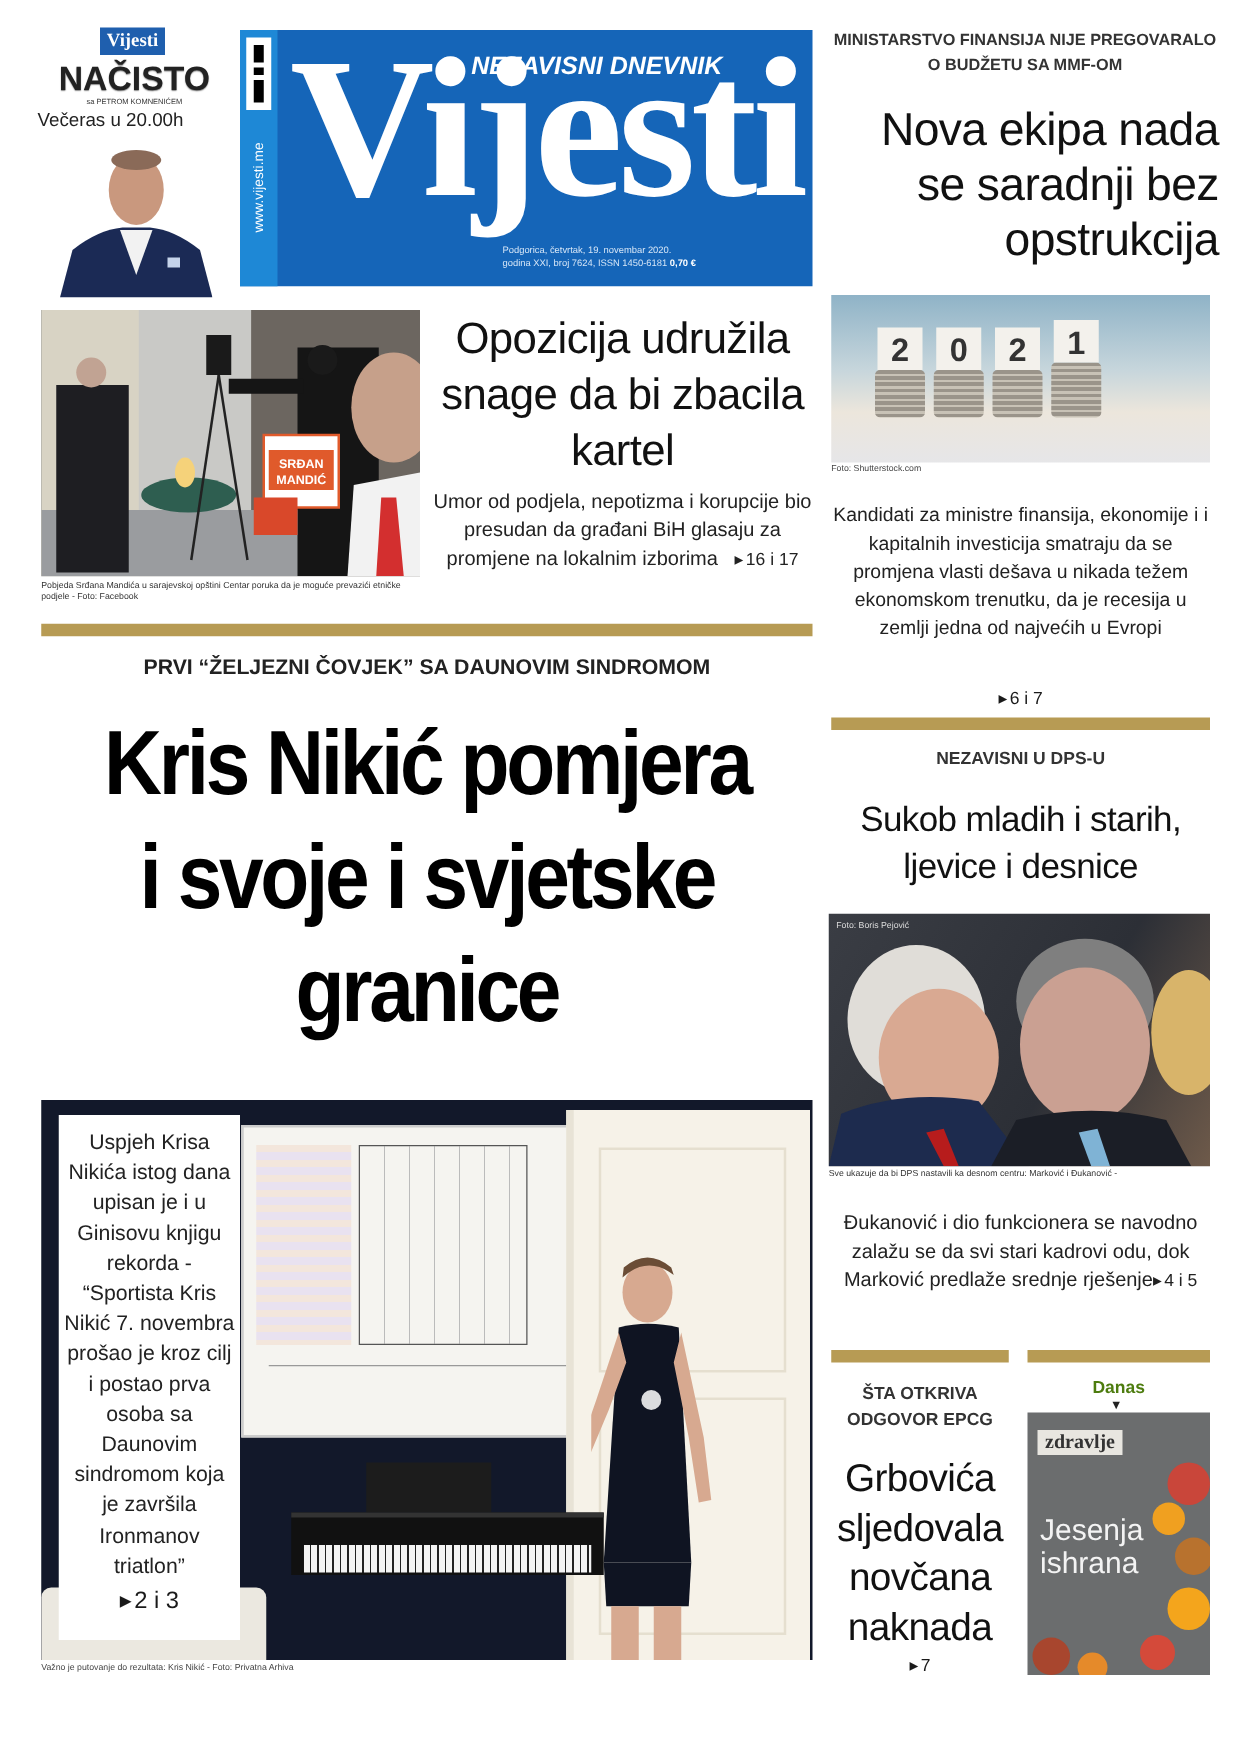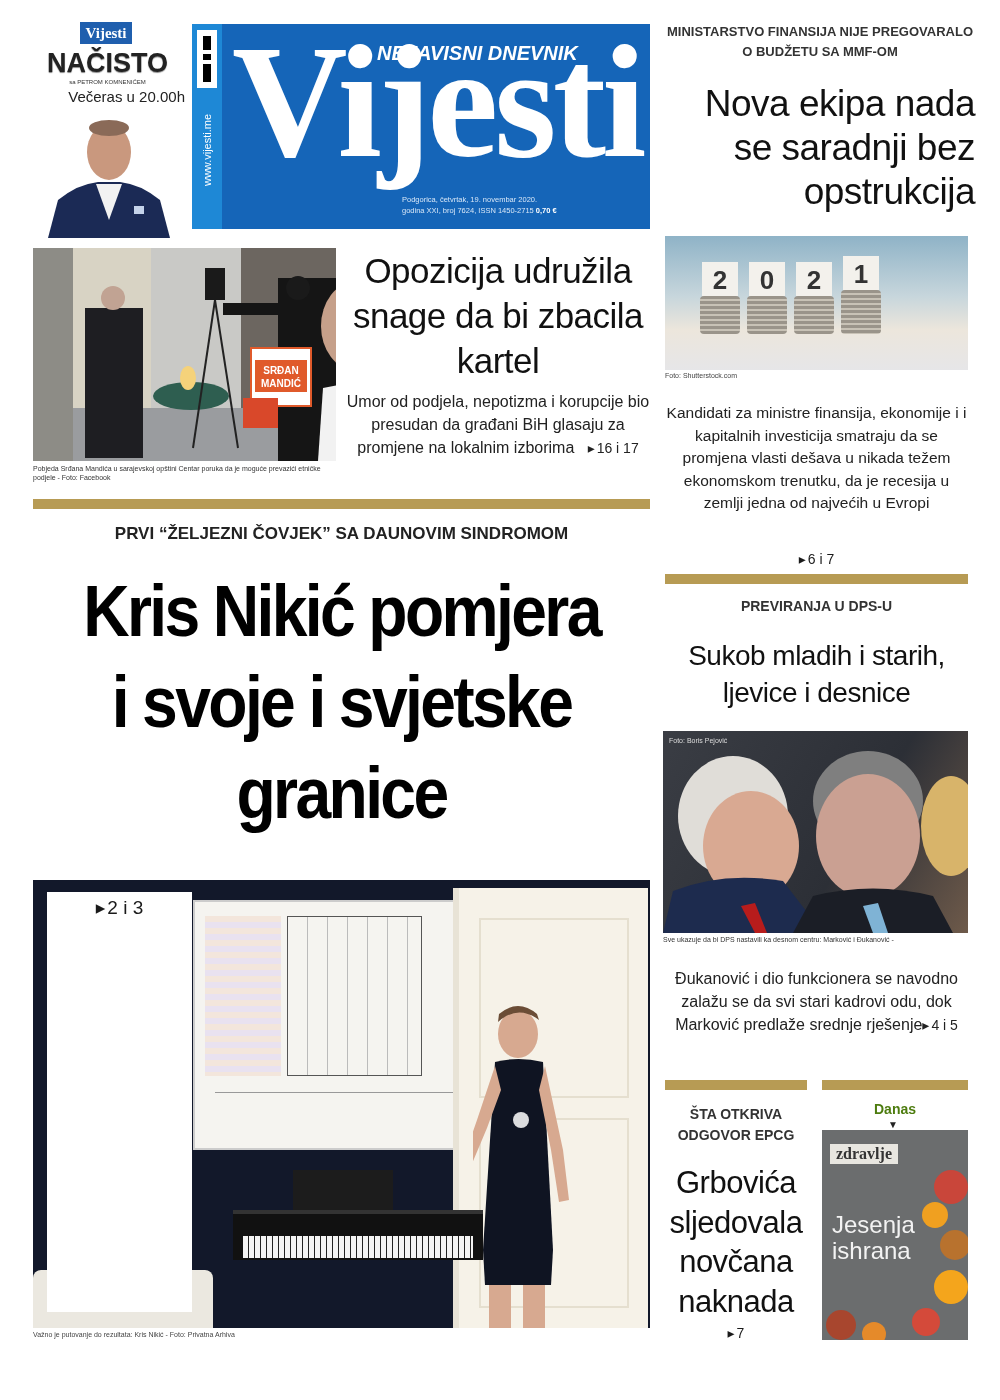--- a/index.html
+++ b/index.html
@@ -7,40 +7,40 @@
   body { position: relative; font-family: "Liberation Sans", "DejaVu Sans", sans-serif; color: #1a1a1a; }
   .abs { position: absolute; }
   .center { text-align: center; }
   .gold { background: #b79b54; }
 
   
   #promo { left: 30px; top: 18px; width: 155px; height: 222px; }
   #promo .mini-logo { position: absolute; left: 50px; top: 4px; width: 52px; height: 22px; background: #1f5fae; color: #fff; font-family: "Liberation Serif", serif; font-weight: bold; font-size: 15px; text-align: center; line-height: 22px; }
   #promo .title { position: absolute; left: 0; top: 30px; width: 155px; font-weight: bold; font-size: 27px; letter-spacing: 0px; color: #222; text-align: center; text-shadow: 0 1px 1px #888; }
   #promo .sub { position: absolute; left: 0; top: 61px; width: 155px; font-size: 6px; text-align: center; color: #333; }
-  #promo .time { position: absolute; left: 0; top: 70px; width: 155px; font-size: 15px; text-align: right; color: #222; }
+  #promo .time { position: absolute; left: 0; top: 70px; width: 155px; font-size: 15px; text-align: left; color: #222; }
   #promo .person { position: absolute; left: 18px; top: 92px; width: 122px; height: 128px; }
 
   
   #masthead { left: 192px; top: 24px; width: 458px; height: 205px; background: #1565b8; }
   #masthead .strip { position: absolute; left: 0; top: 0; width: 30px; height: 205px; background: #1e88d6; }
   #masthead .badge { position: absolute; left: 5px; top: 6px; width: 20px; height: 58px; background: #fff; }
   #masthead .badge i { position: absolute; left: 6px; width: 8px; background: #000; }
   #masthead .url { position: absolute; left: -50px; top: 120px; width: 130px; transform: rotate(-90deg); color: #fff; font-size: 11px; text-align: center; }
   #masthead .tagline { position: absolute; left: 185px; top: 18px; color: #fff; font-weight: bold; font-style: italic; font-size: 20px; }
   #masthead .logo { position: absolute; left: 40px; top: -2px; color: #fff; font-family: "Liberation Serif", "DejaVu Serif", serif; font-size: 160px; font-weight: bold; letter-spacing: -4px; line-height: 1; }
   #masthead .info { position: absolute; left: 210px; top: 170px; color: #d6e6f7; font-size: 7.5px; line-height: 11px; }
   #masthead .info b { color: #fff; }
 
   
   #top-right-kicker { left: 665px; top: 22px; width: 310px; font-weight: bold; font-size: 13px; line-height: 20px; color: #333; }
   #top-right-head { left: 665px; top: 82px; width: 310px; font-size: 37px; line-height: 44px; color: #111; letter-spacing: -0.5px; text-align: right; }
 
   
-  #opoz-photo { left: 33px; top: 248px; width: 303px; height: 213px; background: #8d8c86; overflow: hidden; padding-left: 40px; }
+  #opoz-photo { left: 33px; top: 248px; width: 303px; height: 213px; background: #8d8c86; overflow: hidden; }
   #opoz-caption { left: 33px; top: 464px; width: 305px; font-size: 7px; line-height: 9px; color: #333; }
   #opoz-head { left: 342px; top: 248px; width: 312px; font-size: 35px; line-height: 45px; color: #111; letter-spacing: -0.5px; }
   #opoz-sub { left: 342px; top: 390px; width: 312px; font-size: 16px; line-height: 23px; color: #222; }
   .ref { font-weight: normal; font-size: 14px; }
   .ref::before { content: "\25B8"; margin-right: 2px; }
 
   
   #coins-photo { left: 665px; top: 236px; width: 303px; height: 134px; overflow: hidden; background: linear-gradient(180deg, #8fb3c7 0%, #c7d6dc 45%, #ece6dc 70%, #e6e6e8 100%); }
   .coin-stack { position: absolute; bottom: 36px; width: 40px; height: 38px; background: repeating-linear-gradient(180deg, #9a948a 0 3px, #c8c2b6 3px 5px); border-radius: 4px; }
   .coin-card { position: absolute; width: 36px; height: 34px; background: #f3f1ec; font-size: 26px; font-weight: bold; color: #333; text-align: center; line-height: 36px; }
@@ -121,21 +121,21 @@
       <i style="top:6px;height:14px;"></i>
         <i style="top:24px;height:6px;"></i>
         <i style="top:34px;height:18px;"></i>
     </div>
     <div class="url">www.vijesti.me</div>
   </div>
   <div class="tagline">NEZAVISNI DNEVNIK</div>
   <div class="logo">Vijesti</div>
   <div class="info">
     <div>Podgorica, četvrtak, 19. novembar 2020.</div>
-    <div><span>godina XXI, broj 7624, ISSN 1450-2715</span> <b>0,70 €</b></div>
+    <div><span>godina XXI, broj 7624, ISSN 1450-6181</span> <b>0,70 €</b></div>
   </div>
 </div>
 
 <div id="top-right-kicker" class="abs center">MINISTARSTVO FINANSIJA NIJE PREGOVARALO O BUDŽETU SA MMF-OM</div>
 <div id="top-right-head" class="abs center">Nova ekipa nada se saradnji bez opstrukcija</div>
 
 <div id="coins-photo" class="abs">
   <div class="coin-stack" style="left:35px;"></div>
   <div class="coin-stack" style="left:82px;"></div>
   <div class="coin-stack" style="left:129px;"></div>
@@ -211,25 +211,26 @@
     <path d="M22 62 Q45 56 70 62 L80 250 L10 250 Z" fill="#0f1422"></path>
     <path d="M10 250 L80 250 L78 285 L12 285 Z" fill="#0f1422"></path>
     <rect x="16" y="285" width="22" height="43" fill="#d7a990"></rect>
     <rect x="50" y="285" width="22" height="43" fill="#d7a990"></rect>
     <path d="M22 66 L4 120 L-10 160 L-2 166 L14 128 L28 90 Z" fill="#d7a990"></path>
     <path d="M72 66 L90 150 L96 200 L86 202 L78 150 L66 90 Z" fill="#d7a990"></path>
     <circle cx="48" cy="120" r="8" fill="#ffffff" opacity="0.85"></circle>
   </svg>
 </div>
 <div id="main-side" class="abs">
+  <div class="txt">Uspjeh Krisa Nikića istog dana upisan je i u Ginisovu knjigu rekorda - “Sportista Kris Nikić 7. novembra prošao je kroz cilj i postao prva osoba sa Daunovim sindromom koja je završila Ironmanov triatlon”</div>
   <span class="ref">2 i 3</span>
 </div>
 <div id="main-caption" class="abs">Važno je putovanje do rezultata: Kris Nikić - Foto: Privatna Arhiva</div>
 
-<div id="dps-kicker" class="abs center">PREVIRANJA U DPS-U</div>
+<div id="dps-kicker" class="abs center">NEZAVISNI U DPS-U</div>
 <div id="dps-head" class="abs center">Sukob mladih i starih, ljevice i desnice</div>
 <div id="dps-photo" class="abs">
   <svg width="305" height="202" viewBox="0 0 305 202">
     <ellipse cx="70" cy="85" rx="55" ry="60" fill="#e0ddd8"></ellipse>
     <ellipse cx="88" cy="115" rx="48" ry="55" fill="#d9a992"></ellipse>
     <path d="M0 202 L10 160 Q60 140 120 150 L160 202 Z" fill="#1d2b4e"></path>
     <path d="M78 175 L92 202 L104 202 L92 172 Z" fill="#b71c1c"></path>
     <ellipse cx="205" cy="70" rx="55" ry="50" fill="#7f7f7f"></ellipse>
     <ellipse cx="205" cy="105" rx="52" ry="62" fill="#caa092"></ellipse>
     <path d="M130 202 L150 165 Q210 150 270 165 L290 202 Z" fill="#1b1e26"></path>

